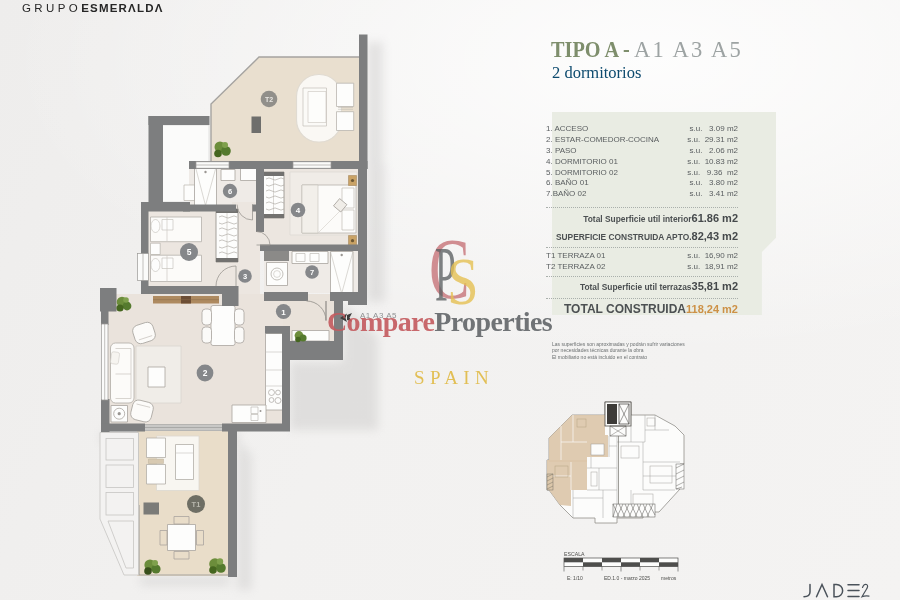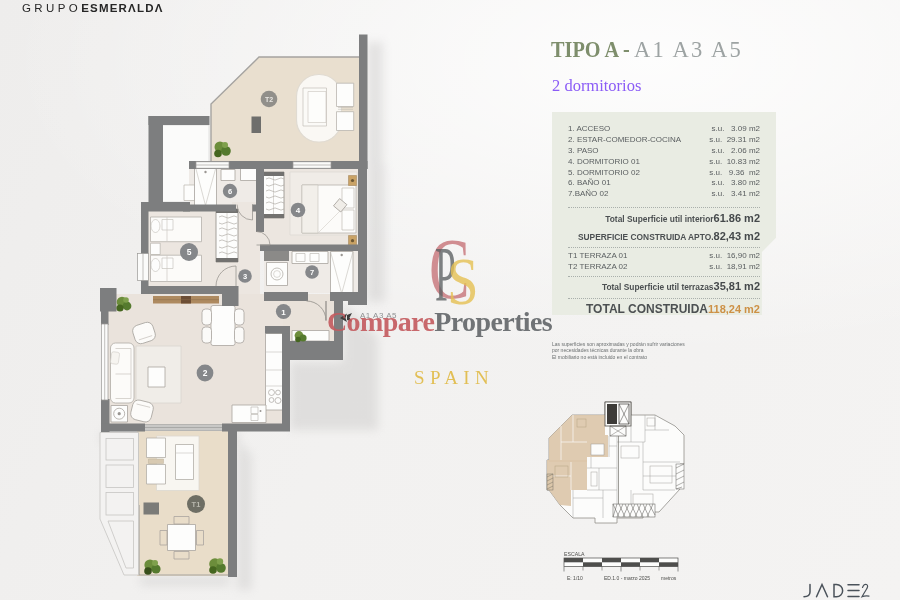--- a/index.html
+++ b/index.html
@@ -6,24 +6,24 @@
   #page{position:relative;width:900px;height:600px;overflow:hidden;
     background:#f0efee;
     font-family:"Liberation Sans",sans-serif;}
   #bgGrad{position:absolute;inset:0;
     background:radial-gradient(130% 90% at 72% 10%, rgba(255,255,255,.85) 0%, rgba(255,255,255,0) 55%),
                linear-gradient(115deg,#eeedec 0%, #f2f1f0 45%, #f4f3f2 100%);}
   #logo{position:absolute;left:22px;top:2px;font-size:11.5px;letter-spacing:3.4px;color:#262626;font-weight:400;}
   #logo b{font-weight:700;letter-spacing:1.2px;}
   #title{position:absolute;left:551px;top:37px;font-family:"Liberation Serif",serif;font-size:22.5px;color:#7e8e6c;font-weight:700;letter-spacing:0;transform:scale(.9,1);transform-origin:left top;}
   #titleB{position:absolute;left:634px;top:37px;font-family:"Liberation Serif",serif;font-size:22.5px;color:#9da3a3;font-weight:400;letter-spacing:2.2px;}
-  #subtitle{position:absolute;left:552px;top:76px;font-family:"Liberation Serif",serif;font-size:16.5px;color:#8b5cf6;}
+  #subtitle{position:absolute;left:552px;top:63px;font-family:"Liberation Serif",serif;font-size:16.5px;color:#0c4a6e;}
   #panel{position:absolute;left:552px;top:112px;width:224px;height:203px;background:#e9ece3;
     clip-path:polygon(0 0,100% 0,100% 62%,93.7% 69%,93.7% 100%,0 100%);}
-  #tbl{position:absolute;left:568px;top:124px;width:192px;font-size:8px;color:#5a5e60;}
+  #tbl{position:absolute;left:546px;top:124px;width:192px;font-size:8px;color:#5a5e60;}
   .r{display:flex;justify-content:space-between;height:10.9px;line-height:10.9px;}
   .r .v{color:#5a5e60;}
   .hr{border-top:1px dotted #a9afab;margin:2px 0 3px 0;}
   .tot{display:flex;justify-content:flex-end;align-items:baseline;}
   .tot .n{font-size:8.4px;font-weight:700;color:#4c5052;}
   .tot .v{font-size:11px;font-weight:700;color:#45494b;}
   .tc .n{font-size:12px;}
   .tc .v{color:#cd9146;}
   #notes{position:absolute;left:552px;top:341px;font-size:5px;color:#6b6f70;line-height:6.3px;}
   

